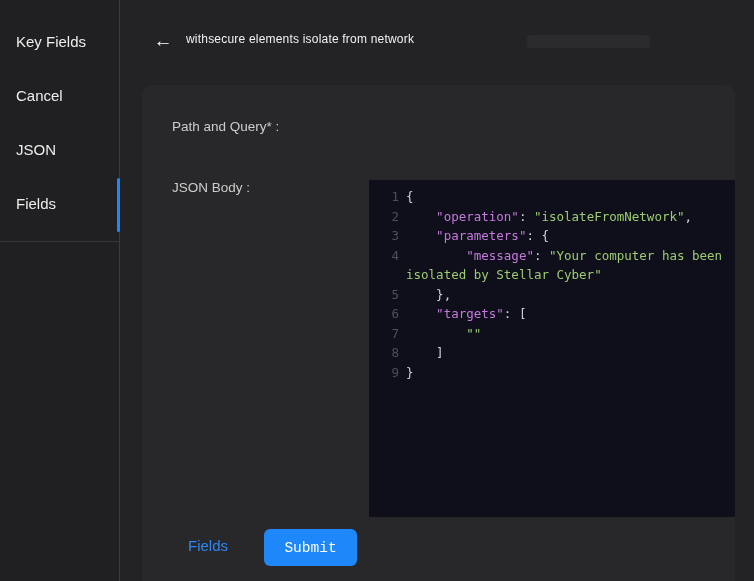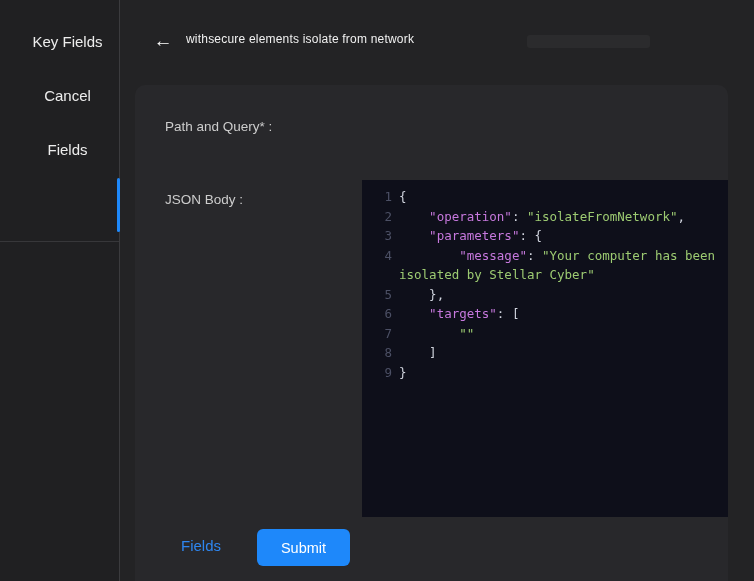--- a/index.html
+++ b/index.html
@@ -7,21 +7,21 @@
   body {
     font-family: "Liberation Sans", sans-serif;
     background: #232325;
     overflow: hidden;
   }
   .app { position: relative; width: 754px; height: 581px; background: #232325; }
 
   
   .sidebar {
     position: absolute; left: 0; top: 0; width: 120px; height: 581px;
-    background: #202022; border-right: 1px solid #3b3b3e; text-align: center;
+    background: #202022; border-right: 1px solid #3b3b3e;
   }
   .sidebar-nav {
     position: relative; height: 242px; border-bottom: 1px solid #37373a;
     padding-top: 33px;
   }
   .sidebar-item {
     height: 54px; padding-left: 16px; color: #ededed; font-size: 15px;
     cursor: pointer; white-space: nowrap;
   }
   .active-bar {
@@ -39,28 +39,28 @@
     position: absolute; left: 186px; top: 32px; color: #f1f1f1;
     font-size: 12px; font-weight: 400; letter-spacing: .2px; white-space: nowrap;
   }
   .redacted-block {
     position: absolute; left: 527px; top: 35px; width: 123px; height: 13px;
     background: #2b2b2d; border-radius: 3px;
   }
 
   
   .card {
-    position: absolute; left: 135px; top: 85px; width: 593px; height: 496px;
+    position: absolute; left: 142px; top: 85px; width: 593px; height: 496px;
     background: #28282b; border-radius: 10px 10px 0 0;
   }
   .field-label {
     position: absolute; color: #cdcdcd; font-size: 13.5px; white-space: nowrap;
   }
   .label-path { left: 30px; top: 34px; }
-  .label-json { left: 30px; top: 95px; margin-top: 12px; }
+  .label-json { left: 30px; top: 95px; }
 
   .path-input {
     position: absolute; left: 228px; top: 32px; width: 363px; height: 35px;
     background: #232327; border: 1px solid #7f7f84; border-radius: 7px;
     color: #ededed; font-size: 15px; font-family: "Liberation Sans", sans-serif;
     padding: 0 13px; outline: none;
   }
 
   
   .code-editor {
@@ -77,33 +77,34 @@
 
   
   .cancel-link {
     position: absolute; left: 46px; top: 452px; font-size: 15px;
     cursor: pointer; background: none; border: none;
     font-family: "Liberation Sans", sans-serif;
   }
   .submit-btn {
     position: absolute; left: 122px; top: 444px; width: 93px; height: 37px;
     border: none; border-radius: 6px; color: #ffffff; font-size: 14.5px;
-    font-family: Liberation Sans, sans-serif; cursor: pointer;
+    font-family: Liberation Mono, monospace; cursor: pointer;
   }
 </style>
 </head>
 <body>
 
 <div class="app">
 
   <nav class="sidebar">
     <div class="sidebar-nav">
 
       <div class="sidebar-item">Key Fields</div>
         <div class="sidebar-item">Cancel</div>
+        <div class="sidebar-item">JSON</div>
         <div class="sidebar-item">Fields</div>
         <span class="active-bar" style="background: rgb(30, 136, 250);"></span>
     </div>
   </nav>
 
   <div class="back-btn">
     <span>←</span>
   </div>
   <div class="page-title">withsecure elements isolate from network</div>
   <div class="redacted-block"></div>

